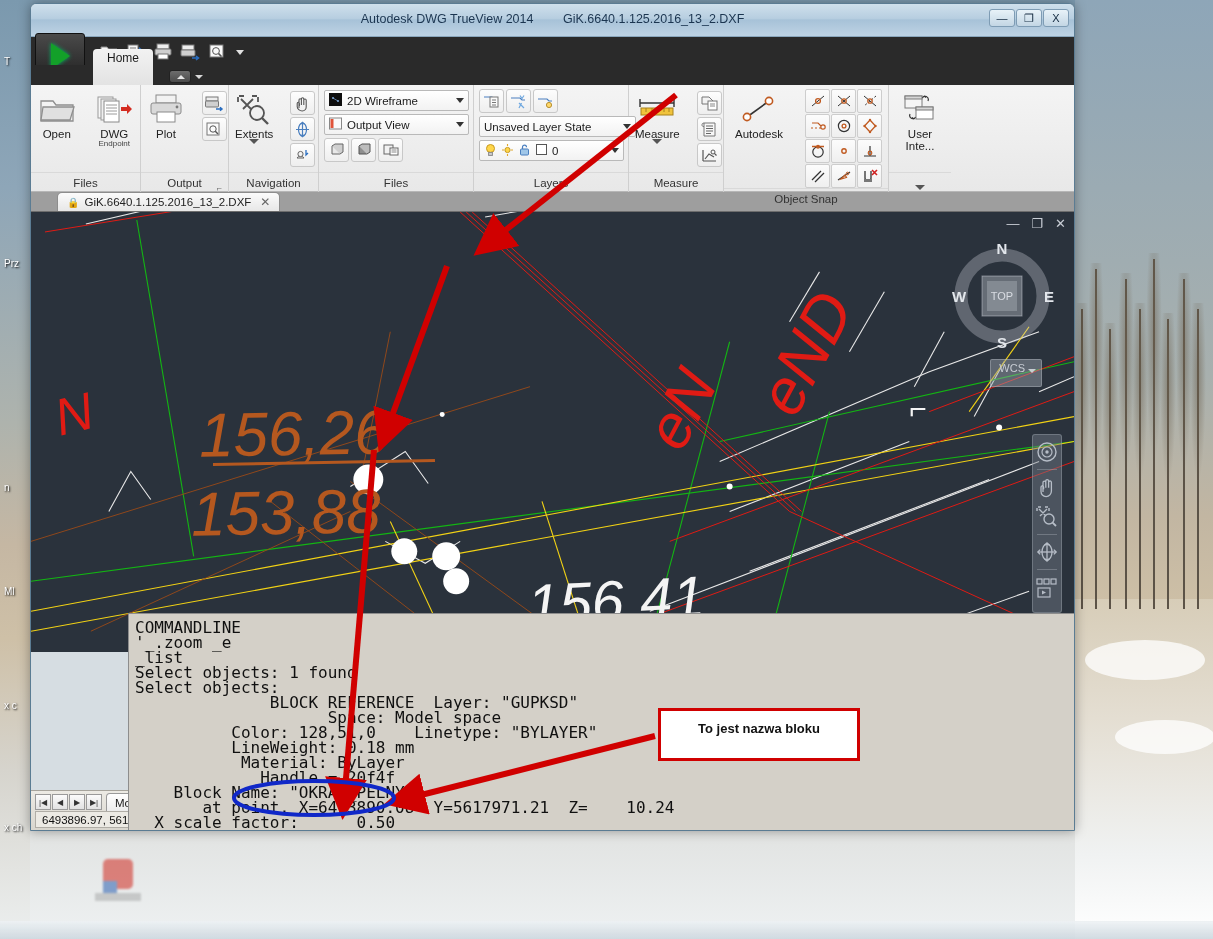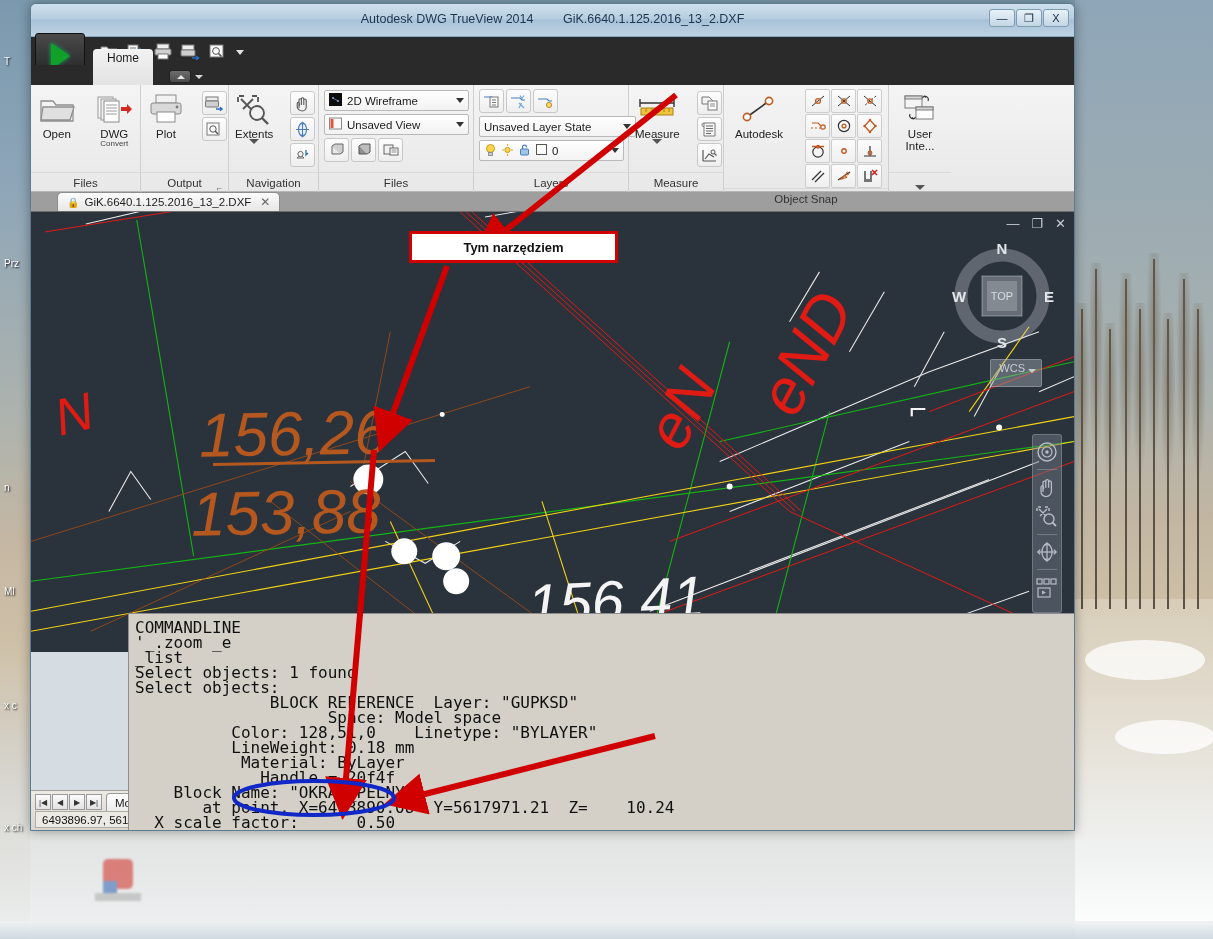--- a/index.html
+++ b/index.html
@@ -462,21 +462,21 @@
               <g stroke="#9a9a9a">
                   <line x1="11" y1="12" x2="22" y2="12"></line>
                   <line x1="11" y1="15" x2="22" y2="15"></line>
               <line x1="11" y1="18" x2="22" y2="18"></line>
                   <line x1="11" y1="21" x2="22" y2="21"></line>
                 </g>
               <path d="M26 14h6v-3l5 5-5 5v-3h-6z" fill="#d42b20"></path>
             </svg>
           </div>
           <div class="lbl">DWG</div>
-          <div class="cflag">Convert</div>
+          <div class="cflag">Endpoint</div>
         </div>
       </div>
       <div class="ptitle">Files</div>
     </div>
 
     <div class="panel" style="width:88px;">
       <div class="pbody">
         <div class="bigbtn">
           <div class="ico">
             <svg width="38" height="32" viewBox="0 0 38 32">
@@ -566,21 +566,21 @@
           <span>2D Wireframe</span>
           <span class="caret"></span>
         </div>
         <div class="combo" style="width:145px;">
           <span>
             <svg width="13" height="13" viewBox="0 0 13 13">
                 <rect x="0.5" y="1" width="12" height="11" fill="#fafafa" stroke="#888"></rect>
             <rect x="1.5" y="2" width="3" height="9" fill="#e0543a"></rect>
               </svg>
           </span>
-          <span>Unsaved View</span>
+          <span>Output View</span>
           <span class="caret"></span>
         </div>
         <div class="rowgrid">
           <div class="sbtn">
             <svg width="18" height="16" viewBox="0 0 18 16">
               <path d="M4 4h8v8H4z" fill="#e8e8e8" stroke="#666"></path>
               <path d="M4 4l3-2h8v8l-3 2" fill="#cfcfcf" stroke="#666"></path>
             </svg>
           </div>
           <div class="sbtn">
@@ -1046,16 +1046,16 @@
 
     <line x1="447" y1="266" x2="389" y2="424" stroke="#d00000" stroke-width="6" marker-end="url(#arrhead)"></line>
 
     <line x1="374" y1="450" x2="345" y2="790" stroke="#d00000" stroke-width="6" marker-end="url(#arrhead)"></line>
 
     <line x1="655" y1="736" x2="413" y2="797" stroke="#d00000" stroke-width="6" marker-end="url(#arrhead)"></line>
 
     <ellipse cx="314" cy="798" rx="80" ry="17" fill="none" stroke="#1028c8" stroke-width="4"></ellipse>
   </svg>
 
-  <div class="callout" id="callout1">
-    <span>Tym narzędziem</span>
+  <div class="callout" id="callout2">
+    <span class="inner">To jest nazwa bloku</span>
   </div>
 </div>
 
 </body></html>

